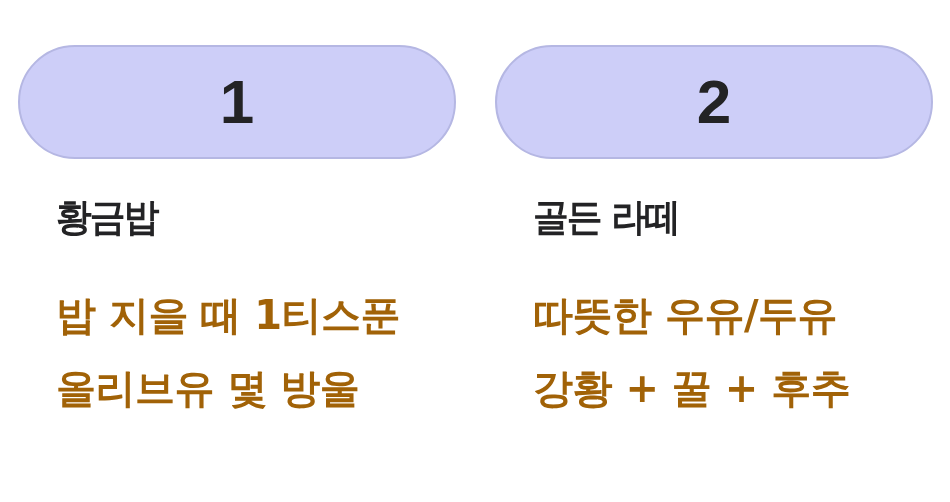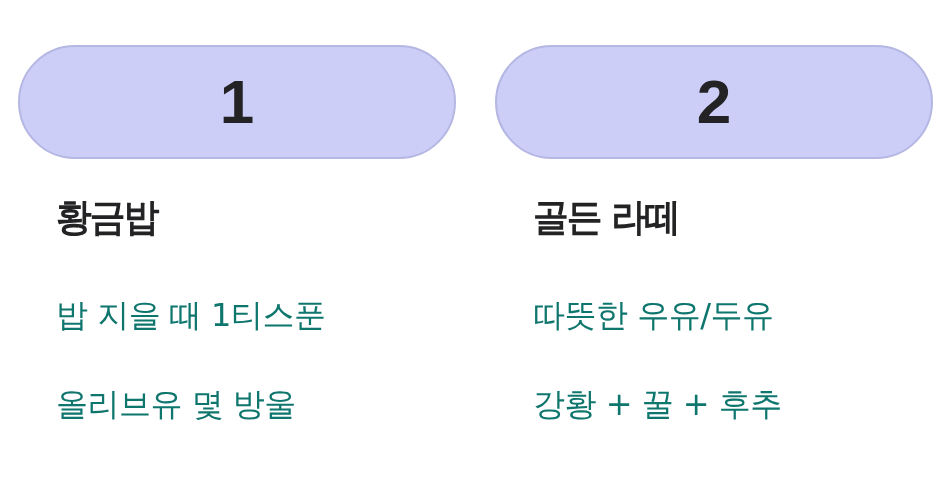--- a/index.html
+++ b/index.html
@@ -53,29 +53,29 @@
       color: #232325;
       white-space: nowrap;
       line-height: 46px;
       transform: scaleX(0.94);
       transform-origin: left center;
     }
     .col-2 .item-title { left: 38px; }
     .item-line {
       position: absolute;
       left: 38px;
-      font-size: 32px;
-      font-weight: 400;
-      color: #0f766e;
+      font-size: 40px;
+      font-weight: 700;
+      color: #a16207;
       white-space: nowrap;
       line-height: 40px;
       letter-spacing: -0.5px;
     }
     .line-1 { top: 295px; }
-    .line-2 { top: 384px; }
+    .line-2 { top: 368px; }
   </style>
 </head>
 <body>
 
 <div class="column col-1">
   <div class="pill">
     <span class="pill-number">1</span>
   </div>
   <div class="item-title">황금밥</div>
   <div class="item-line line-1">밥 지을 때 1티스푼</div>

